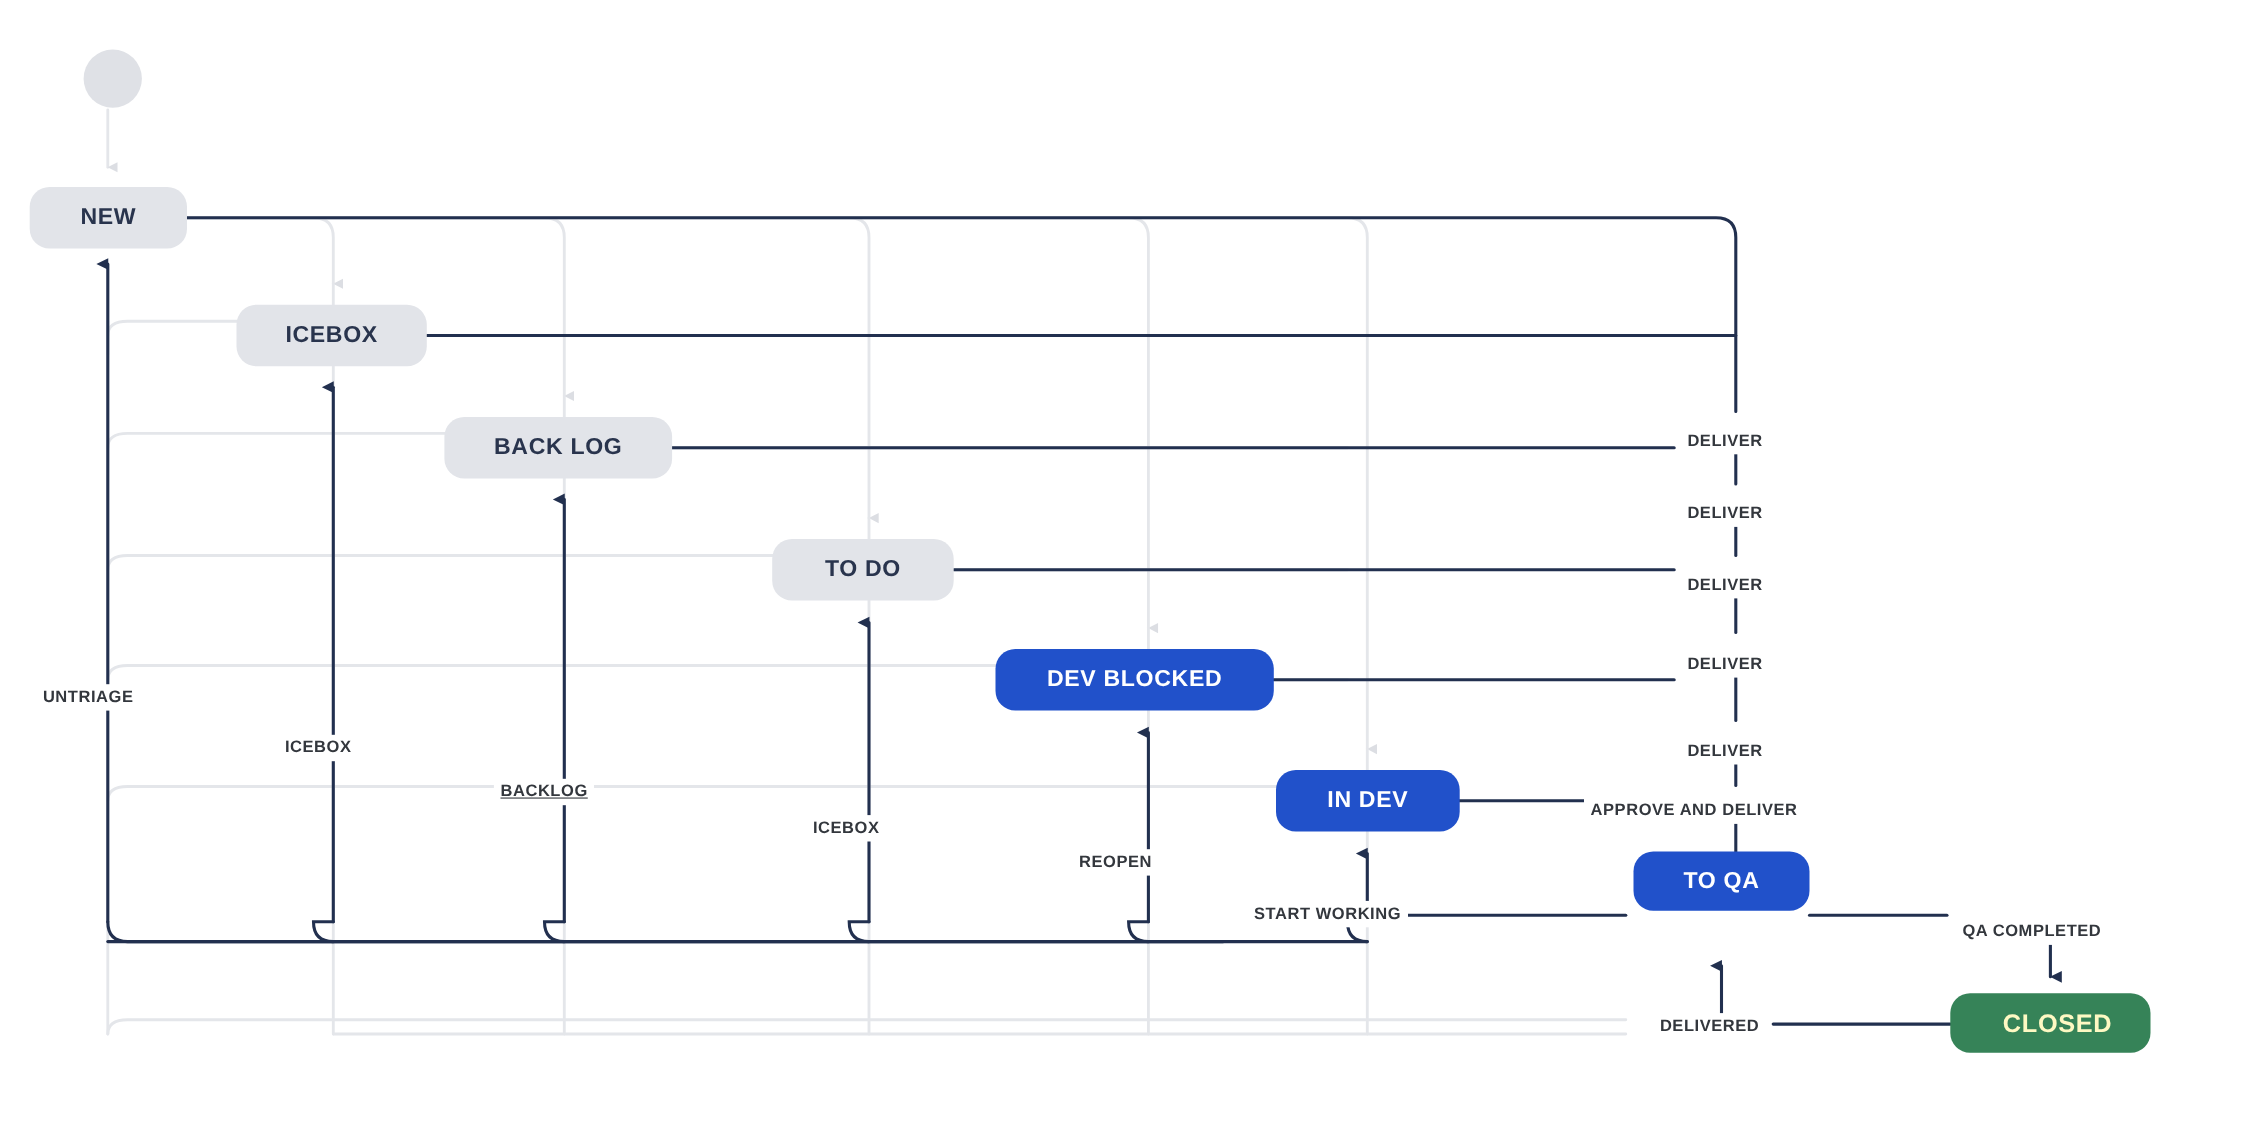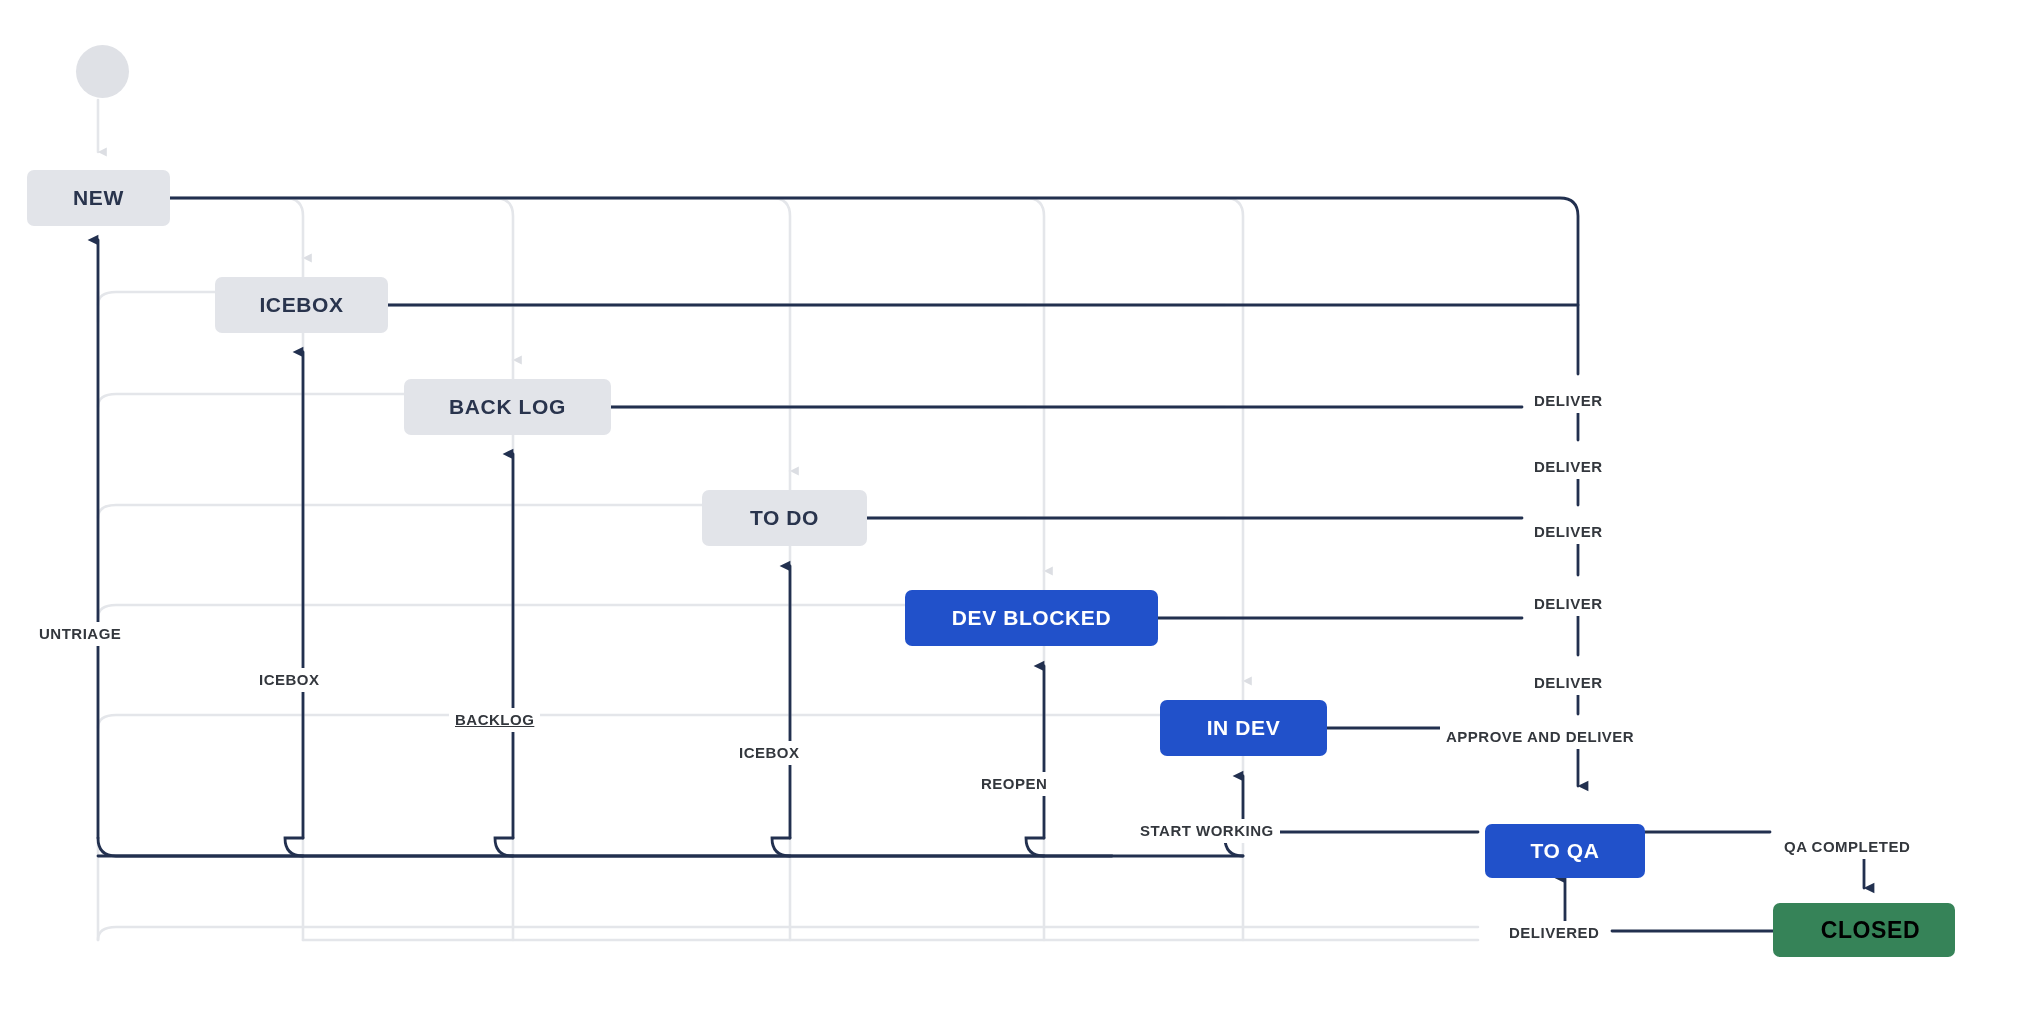--- a/index.html
+++ b/index.html
@@ -21,40 +21,40 @@
     position: absolute;
     inset: 0;
     width: 2038px;
     height: 1024px;
   }
   .node {
     position: absolute;
     display: flex;
     align-items: center;
     justify-content: center;
-    border-radius: 7px;
+    border-radius: 18px;
     font-weight: bold;
     letter-spacing: 0.6px;
     white-space: nowrap;
     box-sizing: border-box;
     user-select: none;
   }
   .node.grey {
     background: #e2e4e9;
     color: #29344d;
     font-size: 21px;
   }
   .node.blue {
     background: #2151ca;
     color: #ffffff;
     font-size: 21px;
   }
   .node.green {
     background: #368358;
-    color: #000000;
+    color: #fef9c3;
     font-size: 23px;
     padding-left: 13px;
   }
   .start-node {
     position: absolute;
     border-radius: 50%;
     background: #dfe1e6;
   }
   .edge-label {
     position: absolute;
@@ -200,21 +200,21 @@
   </div>
 
   <div class="node grey" style="left:702px; top:490px; width:165px; height:56px;">
     <span>TO DO</span>
   </div>
 
   <div class="node blue" style="left:1145px; top:700px; width:167px; height:56px;margin-left:15px;">
     <span>IN DEV</span>
   </div>
 
-  <div class="node blue" style="left:1485px; top:824px; width:160px; height:54px;">
+  <div class="node blue" style="left:1485px; top:774px; width:160px; height:54px;">
     <span>TO QA</span>
   </div>
 
   <div class="node green" style="left:1773px; top:903px; width:182px; height:54px;">
     <span>CLOSED</span>
   </div>
 
   <div class="edge-label" style="left:1528px; top:389px;">DELIVER</div>
 
   <div class="edge-label" style="left:1528px; top:455px;">DELIVER</div>

